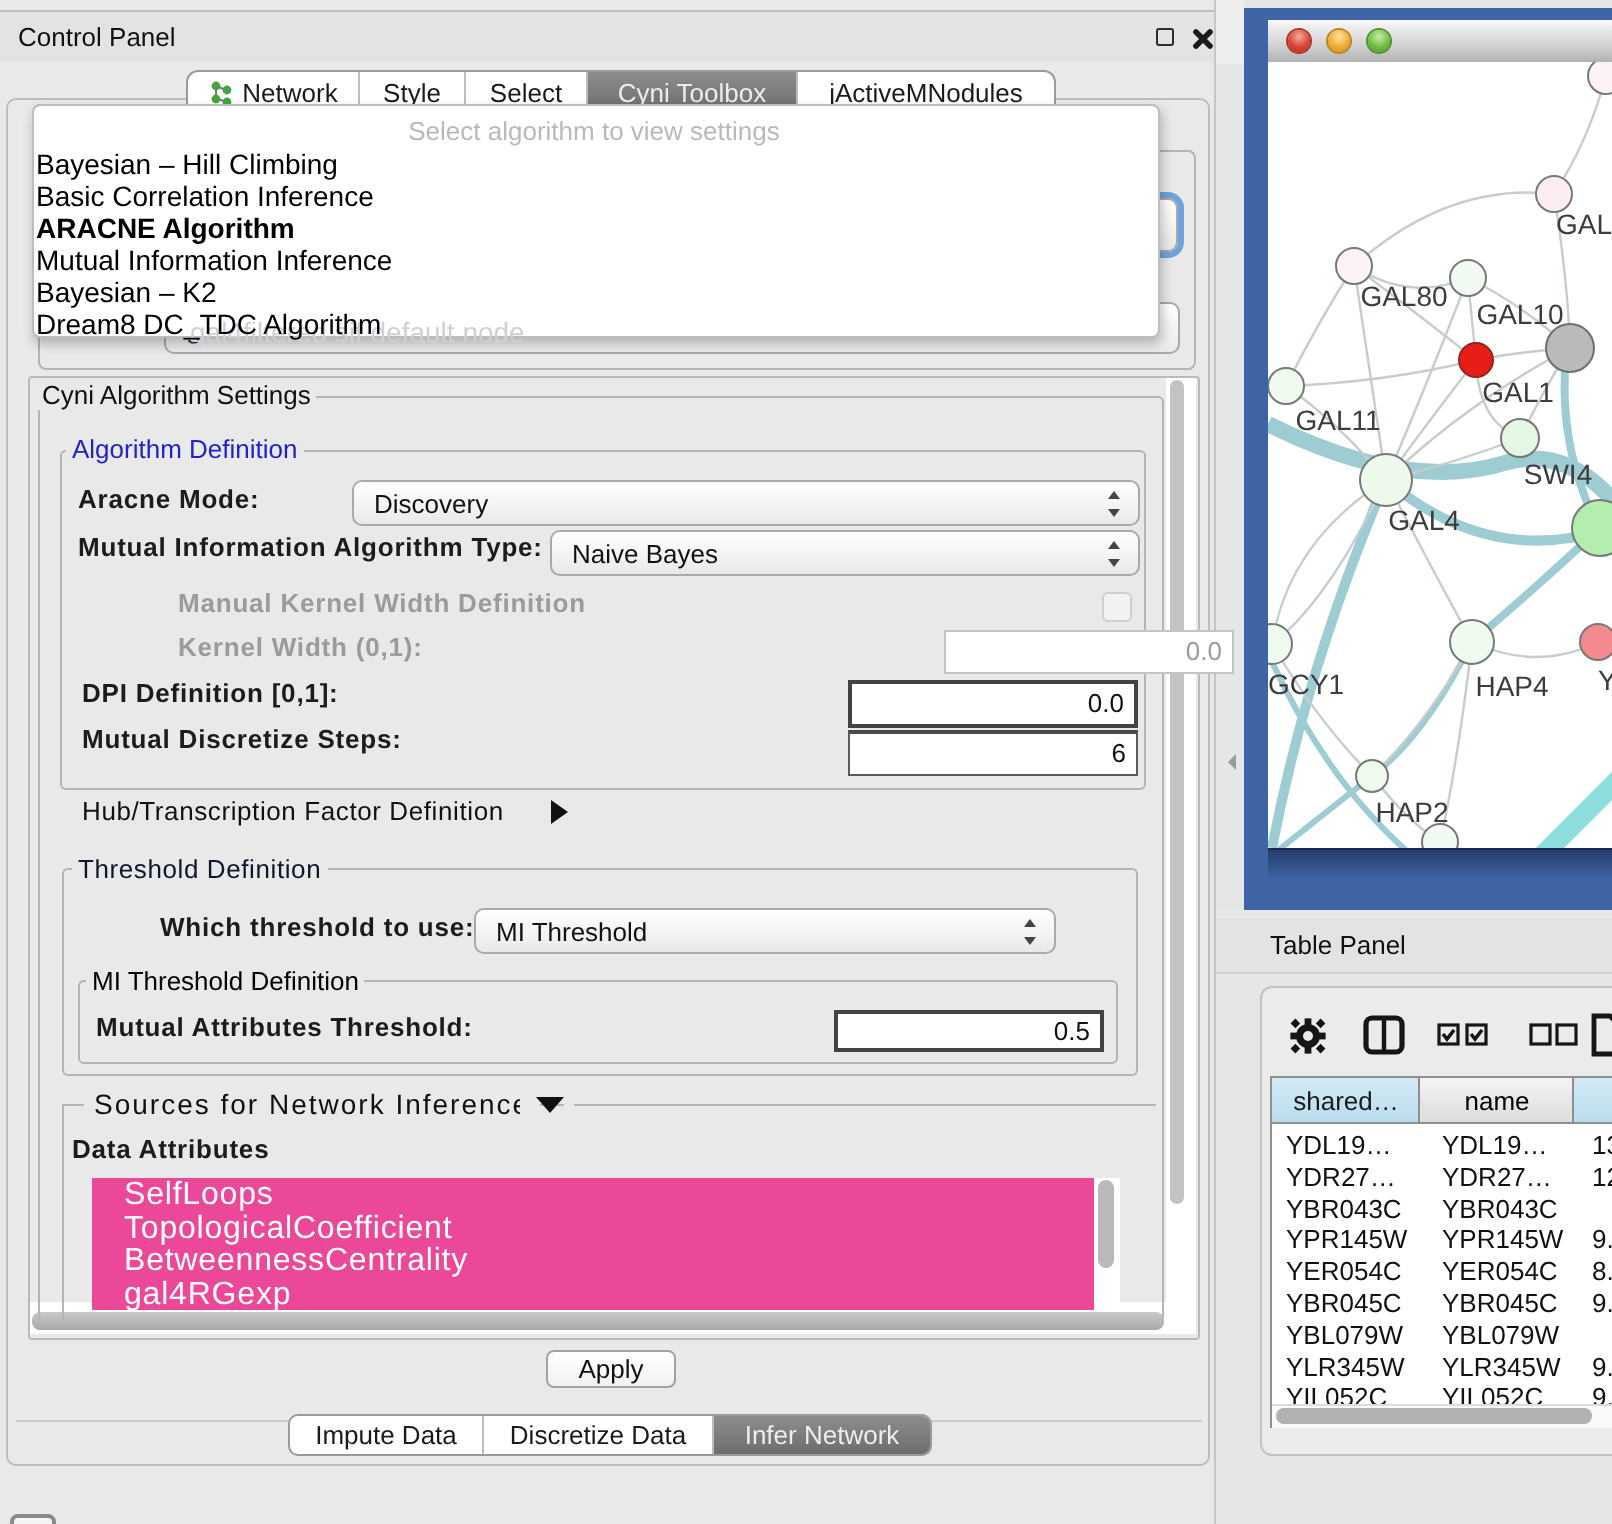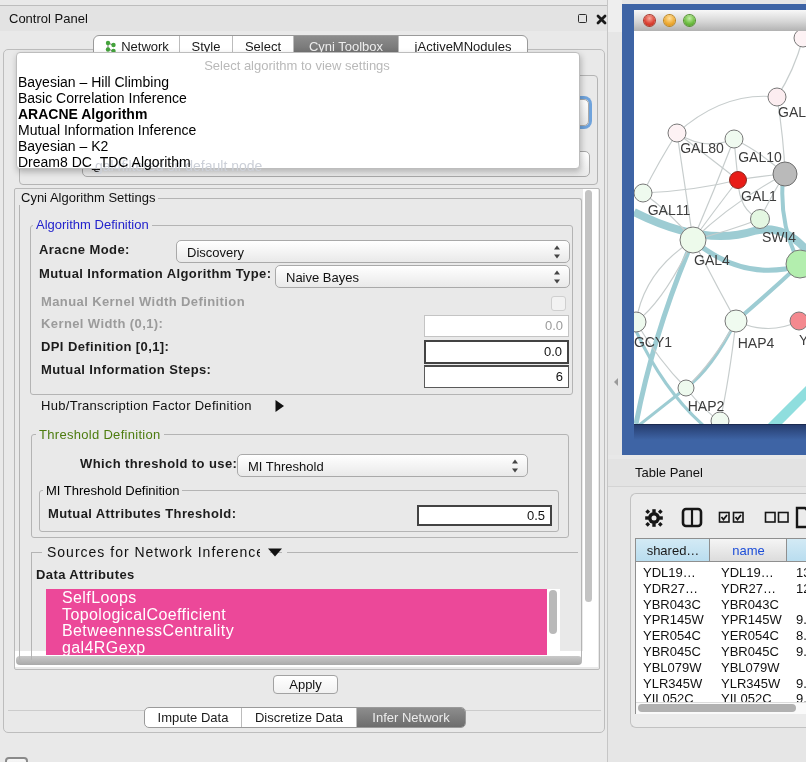--- a/index.html
+++ b/index.html
@@ -1,21 +1,21 @@
 <!DOCTYPE html>
 <html><head>
 <meta charset="utf-8">
 <style>
 html,body{margin:0;padding:0;}
 body{width:806px;height:762px;overflow:hidden;position:relative;
   font-family:"Liberation Sans",sans-serif;background:#e9e9e9;}
 .abs{position:absolute;}
 .lbl{position:absolute;font-size:13px;font-weight:bold;letter-spacing:0.4px;color:#1c1c1c;white-space:nowrap;line-height:16px;}
 .lbl13{position:absolute;font-size:13px;color:#111;white-space:nowrap;}
-.dis{color:#9b9b9b;}
+.dis{color:#9b9b9b;margin-left:48px;}
 .combo{position:absolute;border:1px solid #a9a9a9;border-radius:5px;
   background:linear-gradient(#ffffff,#f3f3f3 55%,#e9e9e9);}
 .combo .ct{position:absolute;left:10px;top:50%;transform:translateY(-50%);font-size:13px;color:#111;white-space:nowrap;}
 .spin{position:absolute;right:8px;top:50%;transform:translateY(-50%);width:7px;height:13px;}
 .spin:before{content:"";position:absolute;left:0;top:0;border-left:3.5px solid transparent;border-right:3.5px solid transparent;border-bottom:4.5px solid #444;}
 .spin:after{content:"";position:absolute;left:0;bottom:0;border-left:3.5px solid transparent;border-right:3.5px solid transparent;border-top:4.5px solid #444;}
 .group{position:absolute;border:1px solid #b4b4b4;border-radius:3px;}
 .gtitle{position:absolute;font-size:13px;background:#e9e9e9;padding:0 3px;white-space:nowrap;line-height:15px;}
 .inp{position:absolute;background:#fff;font-size:13px;color:#111;text-align:right;line-height:19px;padding-right:5px;}
 .inp.dis{color:#9b9b9b;}
@@ -146,21 +146,21 @@
     <path d="M105.5,24 l2,2.5 l3.5,-4.5"></path>
   </g>
   <path d="M167,15 h8 l5,5 v14 h-13 z" fill="none" stroke="#161616" stroke-width="2.4"></path>
 </svg>
 
 <div class="abs" style="left:635px;top:538px;width:171px;height:175px;background:#fff;border-left:1px solid #8f8f8f;border-top:1px solid #8f8f8f;overflow:hidden;">
   <div class="abs" style="left:0;top:0;width:73px;height:22px;background:linear-gradient(#d3eaf5,#b9ddef);border-right:1px solid #8f8f8f;border-bottom:1px solid #8f8f8f;"></div>
   <div class="abs" style="left:74px;top:0;width:76px;height:22px;background:linear-gradient(#f5f5f5,#dcdcdc);border-right:1px solid #8f8f8f;border-bottom:1px solid #8f8f8f;"></div>
   <div class="abs" style="left:151px;top:0;width:20px;height:22px;background:linear-gradient(#d3eaf5,#b9ddef);border-bottom:1px solid #8f8f8f;"></div>
   <div class="abs" style="left:0;top:4px;width:74px;text-align:center;font-size:13px;color:#1a1a1a;">shared…</div>
-  <div class="abs" style="left:74px;top:4px;width:77px;text-align:center;font-size:13px;color:#1d4ed8;">name</div>
+  <div class="abs" style="left:74px;top:4px;width:77px;text-align:center;font-size:13px;color:#000000;">name</div>
   <div id="rows">
       <div class="abs" style="left:7px;top:26px;font-size:13px;color:#111;">YDL19…</div>
       <div class="abs" style="left:85px;top:26px;font-size:13px;color:#111;">YDL19…</div>
       <div class="abs" style="left:160px;top:26px;font-size:13px;color:#111;">13</div>
       <div class="abs" style="left:7px;top:41.8px;font-size:13px;color:#111;">YDR27…</div>
       <div class="abs" style="left:85px;top:41.8px;font-size:13px;color:#111;">YDR27…</div>
       <div class="abs" style="left:160px;top:41.8px;font-size:13px;color:#111;">12</div>
       <div class="abs" style="left:7px;top:57.6px;font-size:13px;color:#111;">YBR043C</div>
       <div class="abs" style="left:85px;top:57.6px;font-size:13px;color:#111;">YBR043C</div>
       <div class="abs" style="left:160px;top:57.6px;font-size:13px;color:#111;"></div>
@@ -245,30 +245,30 @@
 <div class="combo" style="left:275px;top:265px;width:293px;height:21px;">
     <span class="ct">Naive Bayes</span>
     <span class="spin"></span>
   </div>
 <div class="lbl dis" style="left:41px;top:294px;">Manual Kernel Width Definition</div>
 <div class="abs" style="left:551px;top:296px;width:13px;height:13px;background:#f2f2f2;border:1px solid #cfcfcf;border-radius:3px;"></div>
 <div class="lbl dis" style="left:41px;top:316px;">Kernel Width (0,1):</div>
 <div class="inp dis" style="left:424px;top:315px;width:138px;height:20px;border:1px solid #c4c4c4;">0.0</div>
 <div class="lbl" style="left:41px;top:339px;">DPI Definition [0,1]:</div>
 <div class="inp" style="left:424px;top:340px;width:136px;height:20px;border:2px solid #434343;">0.0</div>
-<div class="lbl" style="left:41px;top:362px;">Mutual Information Steps:</div>
+<div class="lbl" style="left:41px;top:362px;">Mutual Discretize Steps:</div>
 <div class="inp" style="left:424px;top:365px;width:138px;height:20px;border:1px solid #5a5a5a;border-top:2px solid #4a4a4a;">6</div>
 
 <div class="lbl13" style="left:41px;top:398px;letter-spacing:0.3px;">Hub/Transcription Factor Definition</div>
 <svg class="abs" style="left:274px;top:399px;" width="11" height="14">
     <path d="M1.5,1 L10,7 L1.5,13 Z" fill="#111"></path>
   </svg>
 
 <div class="group" style="left:31px;top:434px;width:536px;height:102px;"></div>
-<div class="gtitle" style="left:36px;top:427px;color:#4d7c0f;letter-spacing:0.3px;">Threshold Definition</div>
+<div class="gtitle" style="left:36px;top:427px;color:#0f172a;letter-spacing:0.3px;">Threshold Definition</div>
 <div class="lbl" style="left:80px;top:456px;">Which threshold to use:</div>
 <div class="combo" style="left:237px;top:454px;width:289px;height:21px;">
     <span class="ct">MI Threshold</span>
     <span class="spin"></span>
   </div>
 
 <div class="group" style="left:39px;top:490px;width:518px;height:40px;"></div>
 <div class="gtitle" style="left:43px;top:483px;color:#000000;">MI Threshold Definition</div>
 <div class="lbl" style="left:48px;top:506px;">Mutual Attributes Threshold:</div>
 <div class="inp" style="left:417px;top:505px;width:126px;height:17px;border:2px solid #434343;line-height:17px;">0.5</div>

